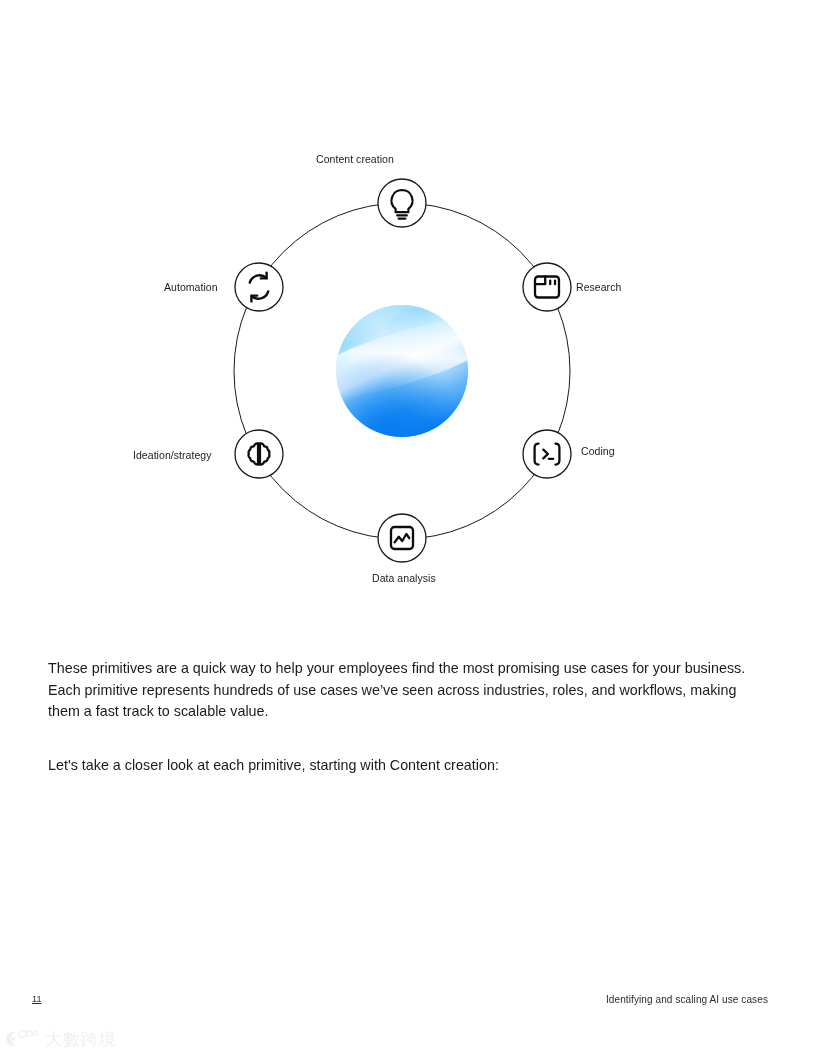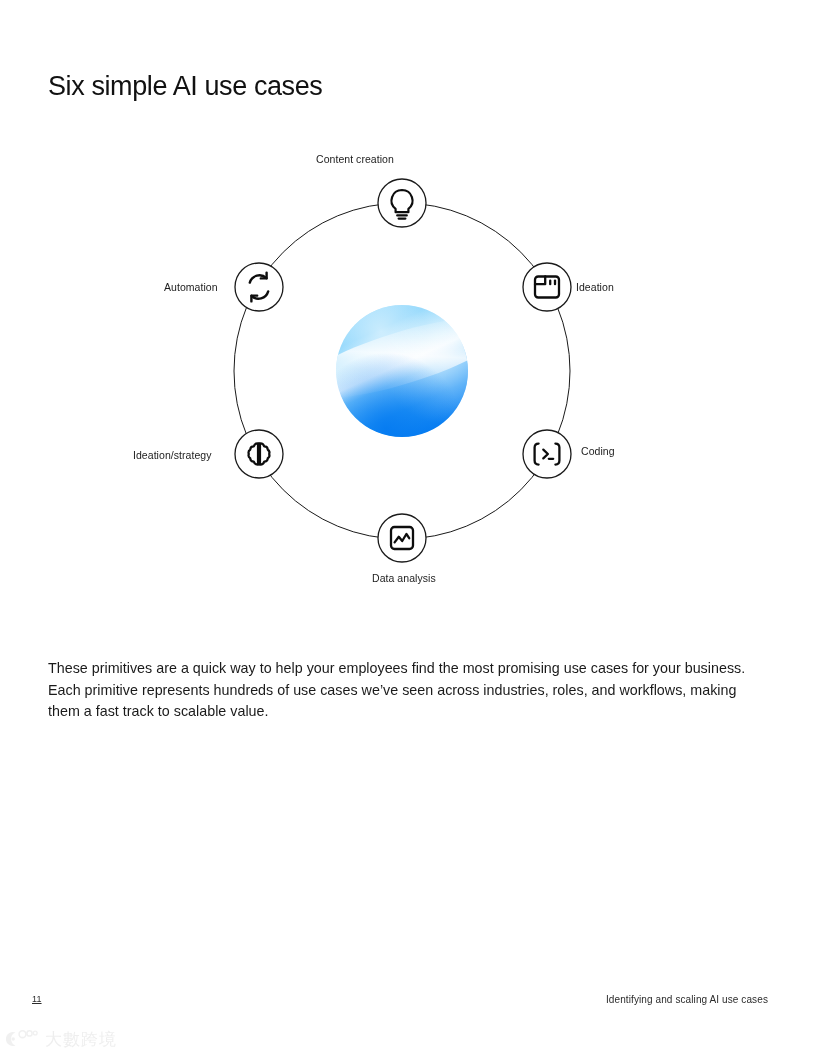--- a/index.html
+++ b/index.html
@@ -119,21 +119,20 @@
     color: #c9c9c9;
     letter-spacing: 1px;
     font-family: "DejaVu Sans", sans-serif;
   }
 </style>
 </head>
 <body>
 
 <div class="page">
 
-  <h1 class="page-title">Six simple AI use cases</h1>
 
   <div class="diagram">
 
     <svg class="diagram-svg" viewBox="0 0 720 470">
       <defs>
 
         <linearGradient id="sphereBase" x1="0.15" y1="0" x2="0.6" y2="1">
           <stop offset="0%" stop-color="#9adcfd"></stop>
           <stop offset="22%" stop-color="#8ad5fc"></stop>
           <stop offset="42%" stop-color="#cfeefe"></stop>
@@ -236,33 +235,34 @@
           <path d="M201.8 152.6 a10 10 0 0 1 16.6 -4.4"></path>
           <path d="M220.2 161.4 a10 10 0 0 1 -16.6 4.4"></path>
           <path d="M218.6 142.6 v5.8 h-5.8"></path>
           <path d="M203.4 171.4 v-5.8 h5.8"></path>
         </g>
       </g>
     </svg>
 
     <div class="node-label" style="left:268px; top:22px;">Content creation</div>
 
-    <div class="node-label" style="left:528px; top:150px;">Ideation</div>
+    <div class="node-label" style="left:528px; top:150px;">Research</div>
 
     <div class="node-label" style="left:533px; top:314px;">Coding</div>
 
     <div class="node-label" style="left:324px; top:441px;">Data analysis</div>
 
     <div class="node-label" style="left:85px; top:318px;">Ideation/strategy</div>
 
     <div class="node-label" style="left:116px; top:150px;">Automation</div>
   </div>
 
   <p class="body-text para-1">These primitives are a quick way to help your employees find the most promising use cases for your business. Each primitive represents hundreds of use cases we’ve seen across industries, roles, and workflows, making them a fast track to scalable value.</p>
 
+  <p class="body-text para-2">Let's take a closer look at each primitive, starting with Content creation:</p>
 
   <div class="footer-page-num">11</div>
 
   <div class="footer-note">Identifying and scaling AI use cases</div>
 
   <div class="watermark">
     <div class="watermark-mark">
       <svg viewBox="0 0 34 22" width="34" height="22">
         <path d="M9.5 4.5 a7 7 0 1 0 0 13 a7 7 0 0 1 0 -13 z" fill="#cfcfcf"></path>
         <circle cx="7.2" cy="11" r="1.7" fill="#cfcfcf"></circle>

